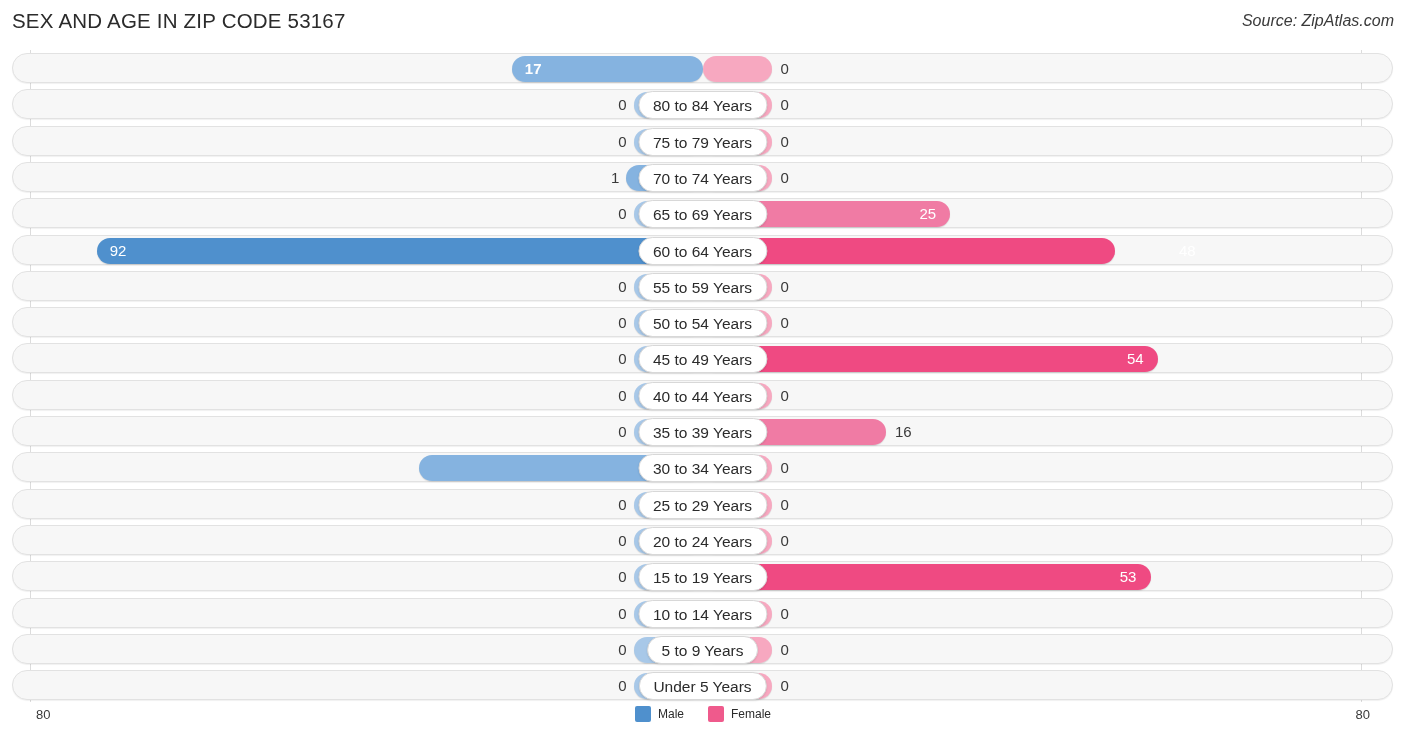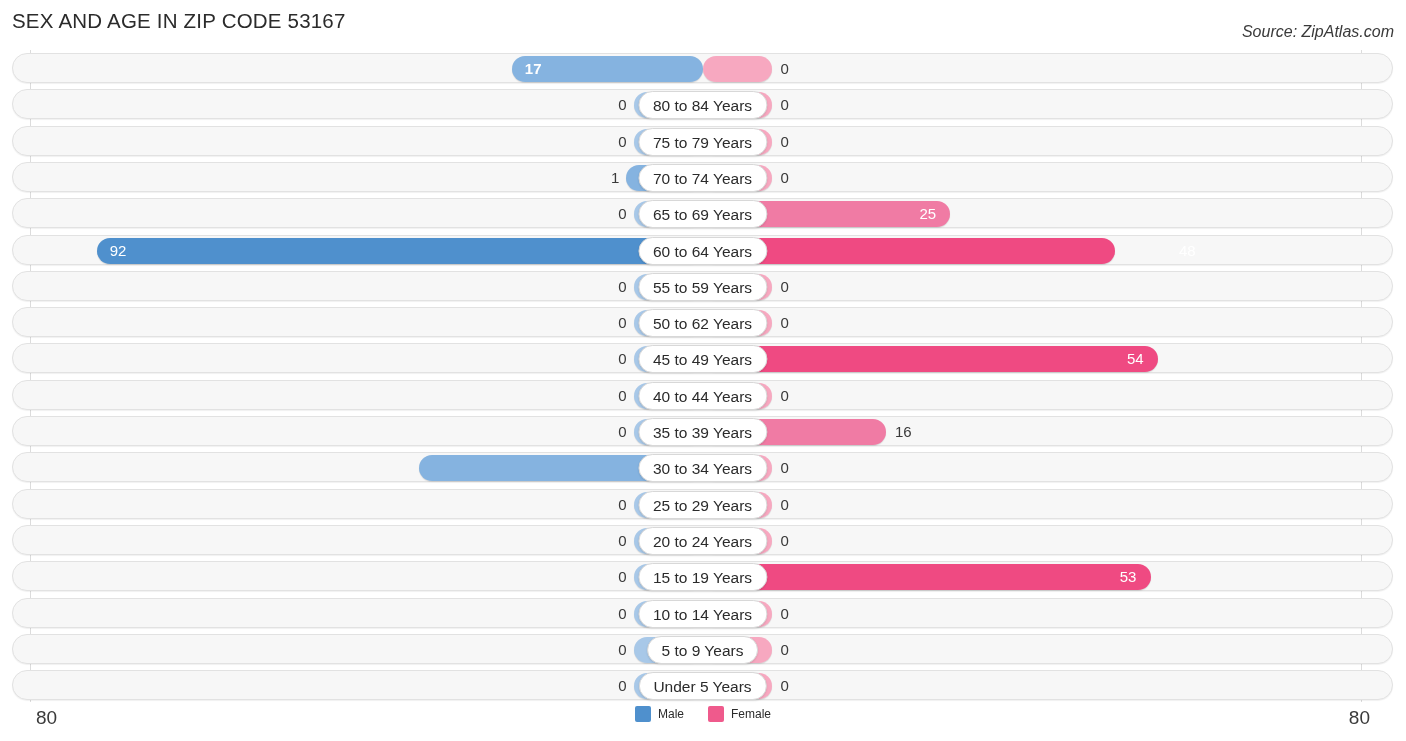--- a/index.html
+++ b/index.html
@@ -30,21 +30,20 @@
     letter-spacing: .2px;
     white-space: nowrap;
   }
   .source-note {
     position: absolute;
     right: 12px; top: 12px;
     font-size: 16px;
     font-style: italic;
     color: #3a3a3a;
     white-space: nowrap;
-    margin-top: 11px;
   }
 
   
   .plot {
     position: absolute;
     left: 0; top: 50px;
     width: 1406px; height: 652px;
   }
   .gridline {
     position: absolute;
@@ -113,21 +112,21 @@
 
   
   .footer {
     position: absolute;
     left: 0; top: 700px;
     width: 1406px; height: 41px;
   }
   .axis-label {
     position: absolute;
     top: 7px;
-    font-size: 19px;
+    font-size: 13px;
     color: #3a3a3a;
   }
   .axis-label.left  { left: 36px; }
   .axis-label.right { right: 36px; }
   .legend {
     position: absolute;
     left: 0; right: 0; top: 6px;
     display: flex;
     justify-content: center;
     align-items: center;
@@ -205,21 +204,21 @@
         <div class="bar female" style="width: 69px; background: rgb(247, 168, 192);"></div>
         <div class="val" style="left: 613.5px; transform: translateX(-100%);">0</div>
         <div class="val" style="left: 767.5px;">0</div>
         <div class="age-pill">55 to 59 Years</div>
       </div>
       <div class="row" style="top: 257.1px;">
         <div class="bar male" style="width: 69px; background: rgb(168, 200, 232);"></div>
         <div class="bar female" style="width: 69px; background: rgb(247, 168, 192);"></div>
         <div class="val" style="left: 613.5px; transform: translateX(-100%);">0</div>
         <div class="val" style="left: 767.5px;">0</div>
-        <div class="age-pill">50 to 62 Years</div>
+        <div class="age-pill">50 to 54 Years</div>
       </div>
       <div class="row" style="top: 293.4px;">
         <div class="bar male" style="width: 69px; background: rgb(168, 200, 232);"></div>
         <div class="bar female" style="width: 455.438px; background: rgb(239, 74, 130);"></div>
         <div class="val" style="left: 613.5px; transform: translateX(-100%);">0</div>
         <div class="val inside" style="left: 1113.94px;">54</div>
         <div class="age-pill">45 to 49 Years</div>
       </div>
       <div class="row" style="top: 329.7px;">
         <div class="bar male" style="width: 69px; background: rgb(168, 200, 232);"></div>

